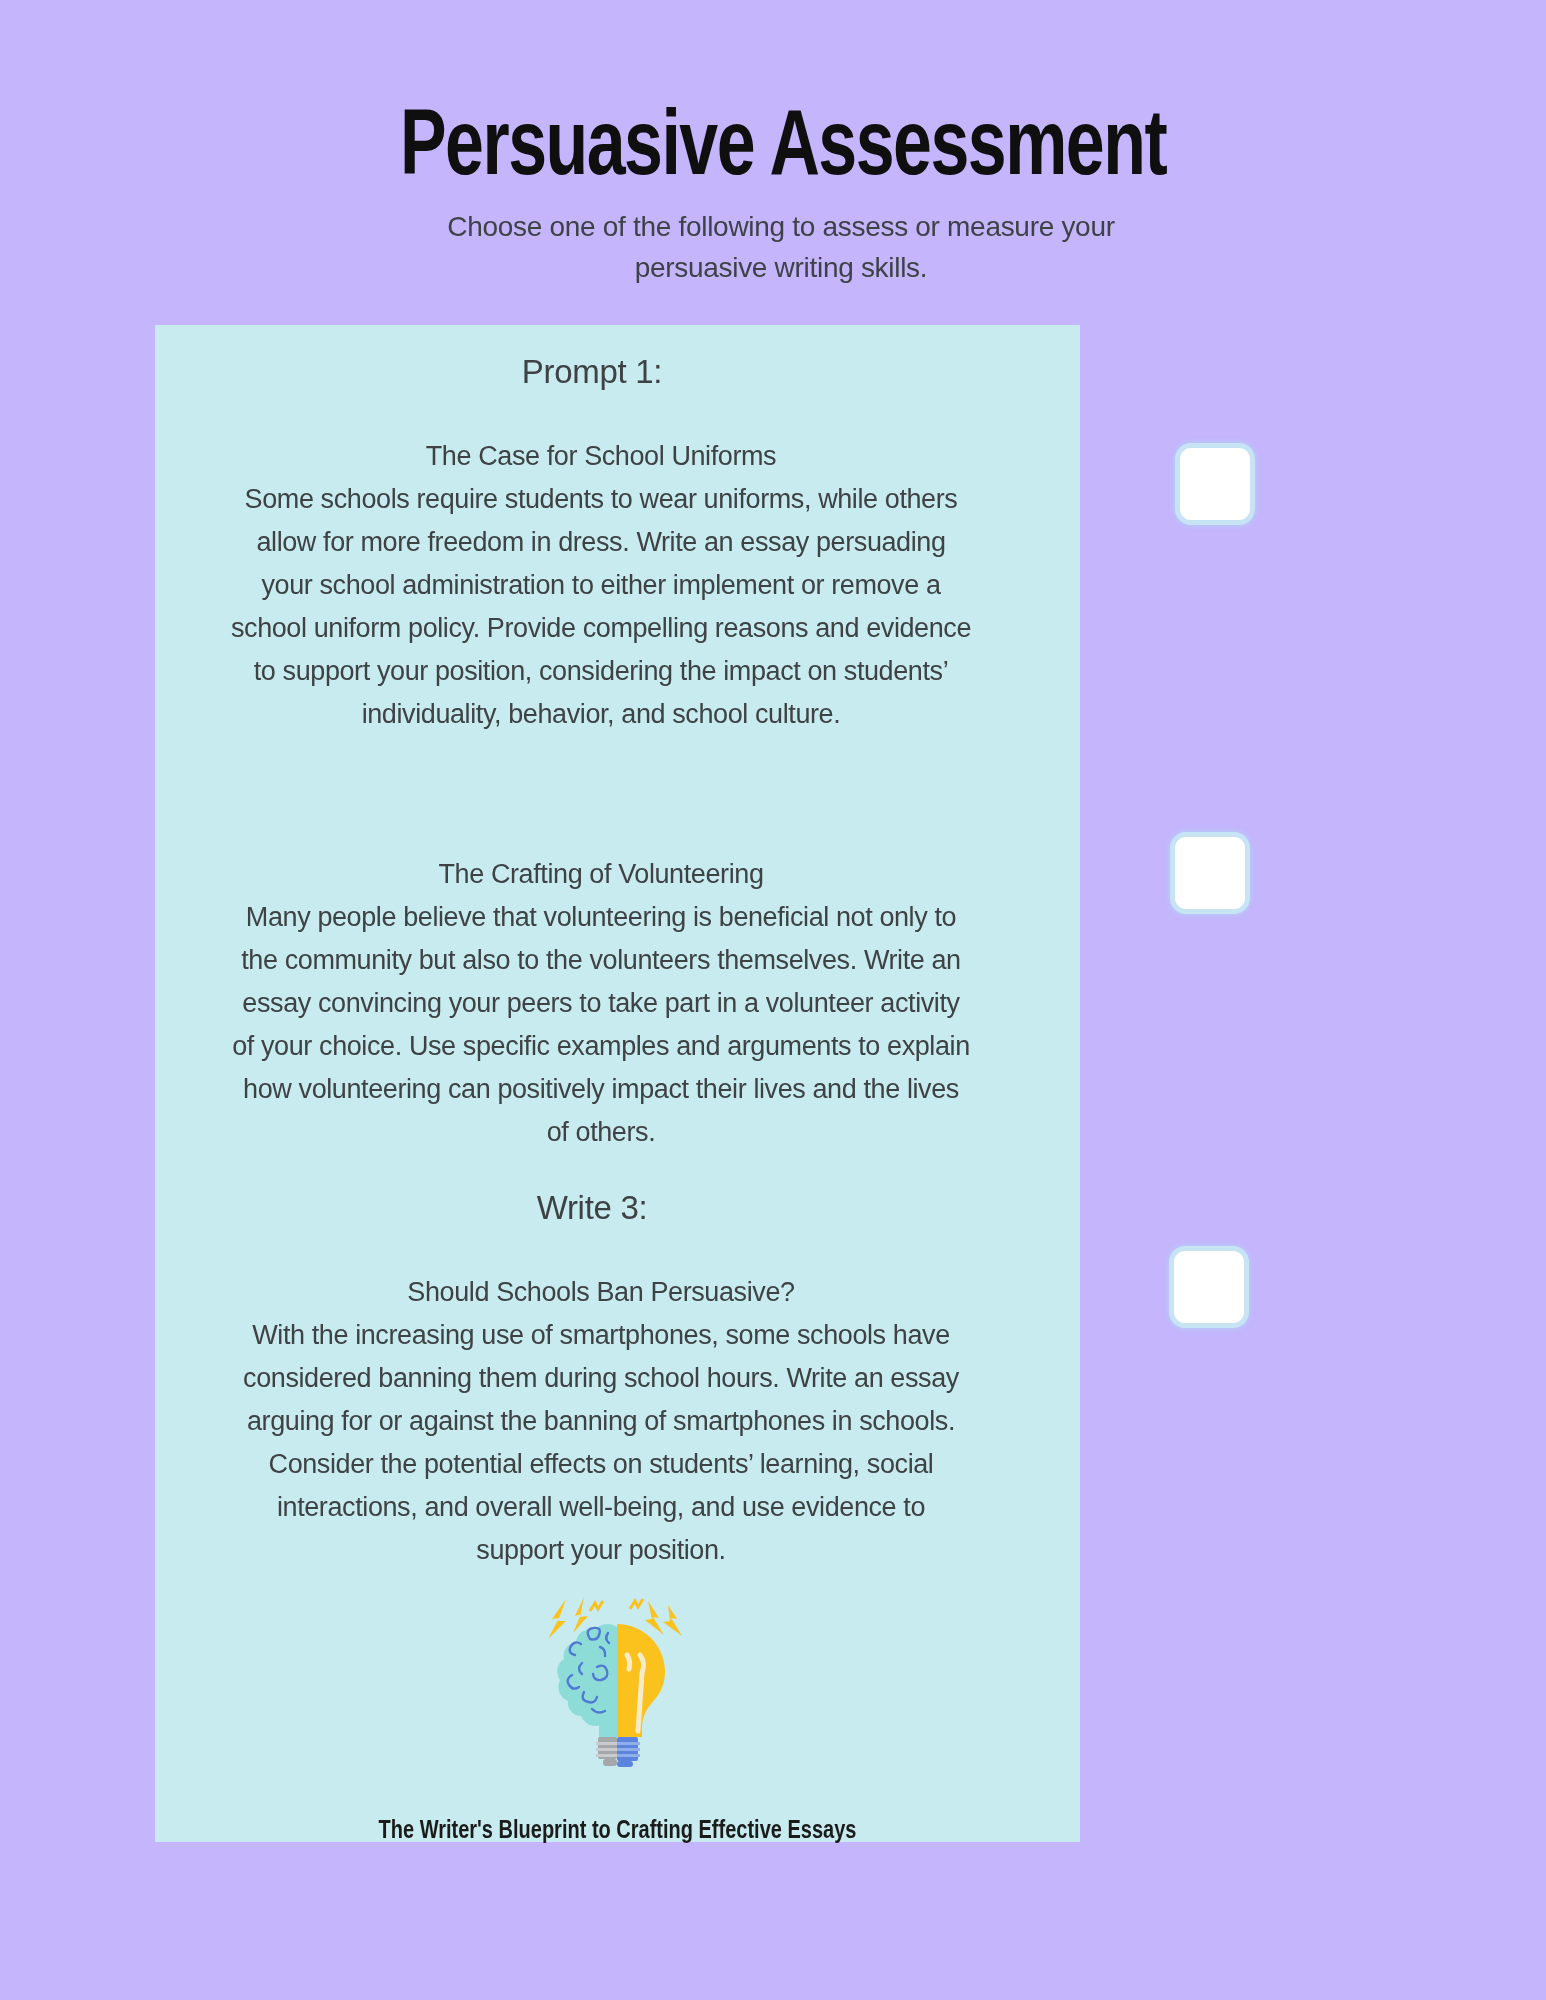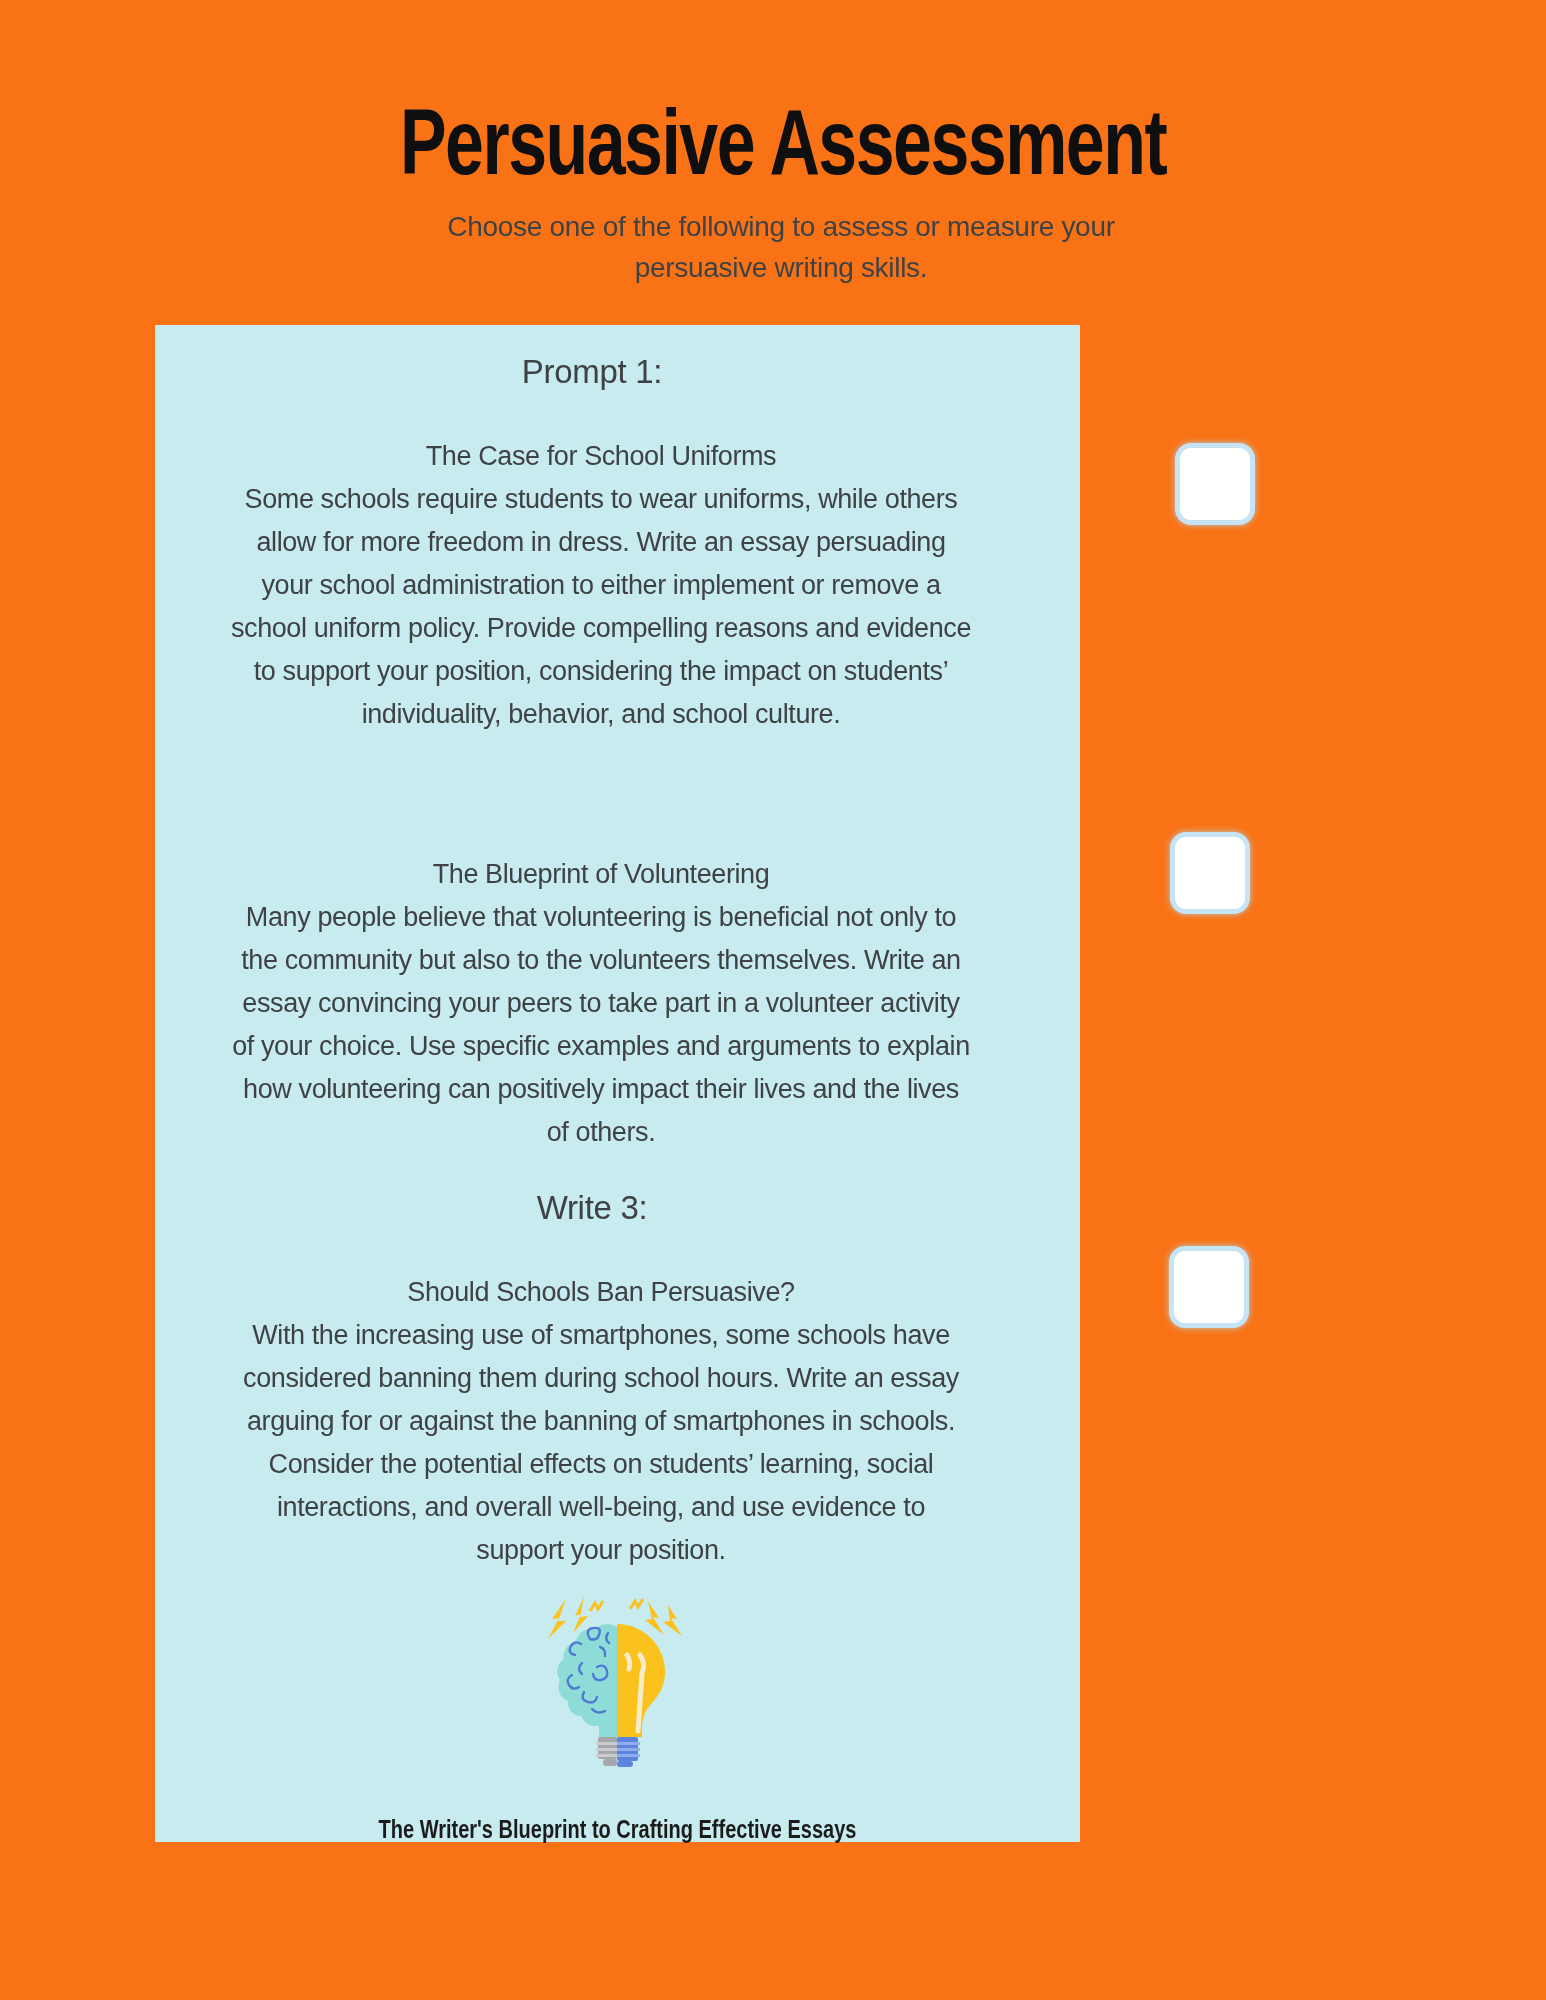--- a/index.html
+++ b/index.html
@@ -13,21 +13,21 @@
     --brain-teal:#8edcd8;
     --brain-lines-blue:#4f7ad1;
     --filament-cream:#f7ecc9;
     --base-gray:#a5a7aa;
     --base-gray-stripe:#c9cbce;
     --base-blue:#5c83dd;
     --base-blue-stripe:#90aeea;
   }
   html,body{margin:0;padding:0;}
   body{background:#ffffff;font-family:"Liberation Sans",sans-serif;}
-  .page{position:relative;width:1546px;height:2000px;background:#f97316;overflow:hidden;}
+  .page{position:relative;width:1546px;height:2000px;background:#c4b5fd;overflow:hidden;}
 
   .title-wrap{position:absolute;top:96px;left:10px;width:1546px;display:flex;justify-content:center;}
   .page-title{
     margin:0;font-size:92px;line-height:1;font-weight:bold;color:var(--title-text);
     letter-spacing:-2px;transform:scaleX(0.76);transform-origin:center;white-space:nowrap;
   }
   .subtitle{
     position:absolute;top:206px;left:8px;width:1546px;margin:0;text-align:center;
     font-size:28px;line-height:41px;color:var(--body-text);letter-spacing:-0.3px;white-space:pre-line;
   }
@@ -83,21 +83,21 @@
         <div class="prompt-title">The Case for School Uniforms</div>
         <div class="prompt-body">Some schools require students to wear uniforms, while others
 allow for more freedom in dress. Write an essay persuading
 your school administration to either implement or remove a
 school uniform policy. Provide compelling reasons and evidence
 to support your position, considering the impact on students’
 individuality, behavior, and school culture.</div>
       </div>
 
       <div class="prompt-block" style="top:528px">
-        <div class="prompt-title">The Blueprint of Volunteering</div>
+        <div class="prompt-title">The Crafting of Volunteering</div>
         <div class="prompt-body">Many people believe that volunteering is beneficial not only to
 the community but also to the volunteers themselves. Write an
 essay convincing your peers to take part in a volunteer activity
 of your choice. Use specific examples and arguments to explain
 how volunteering can positively impact their lives and the lives
 of others.</div>
       </div>
 
       <div class="prompt-heading" style="top:863px">Write 3:</div>
       <div class="prompt-block" style="top:946px">

